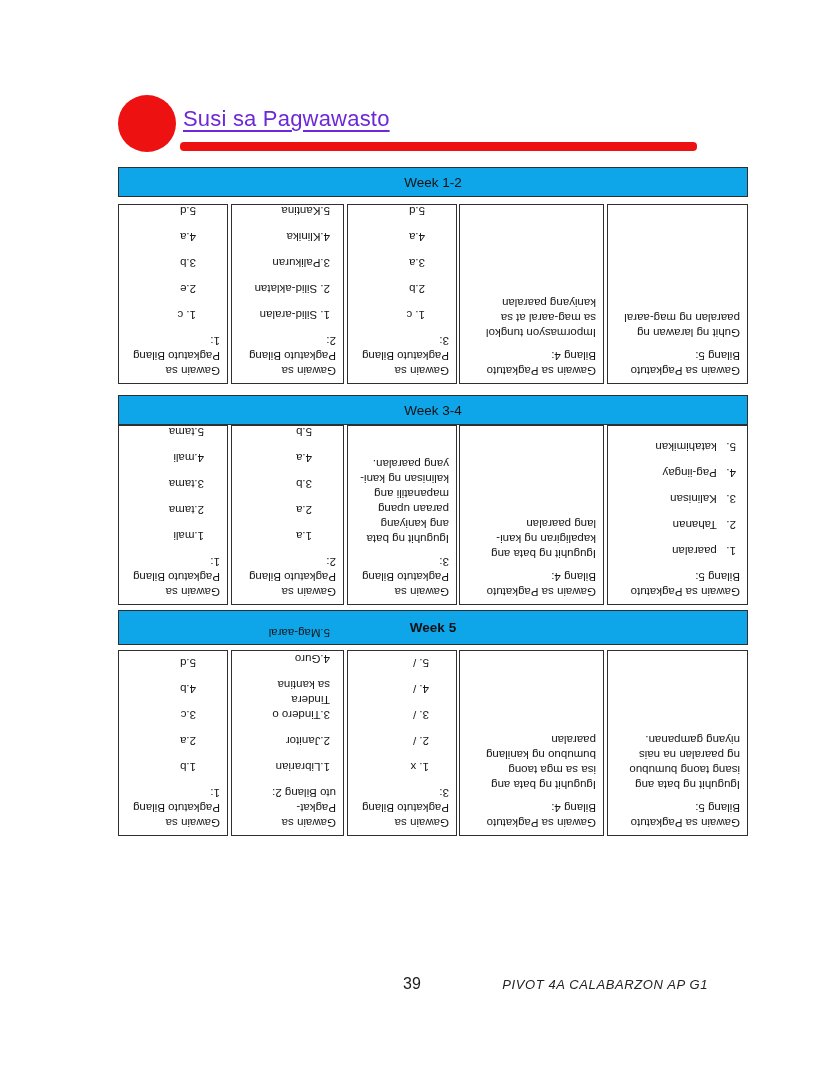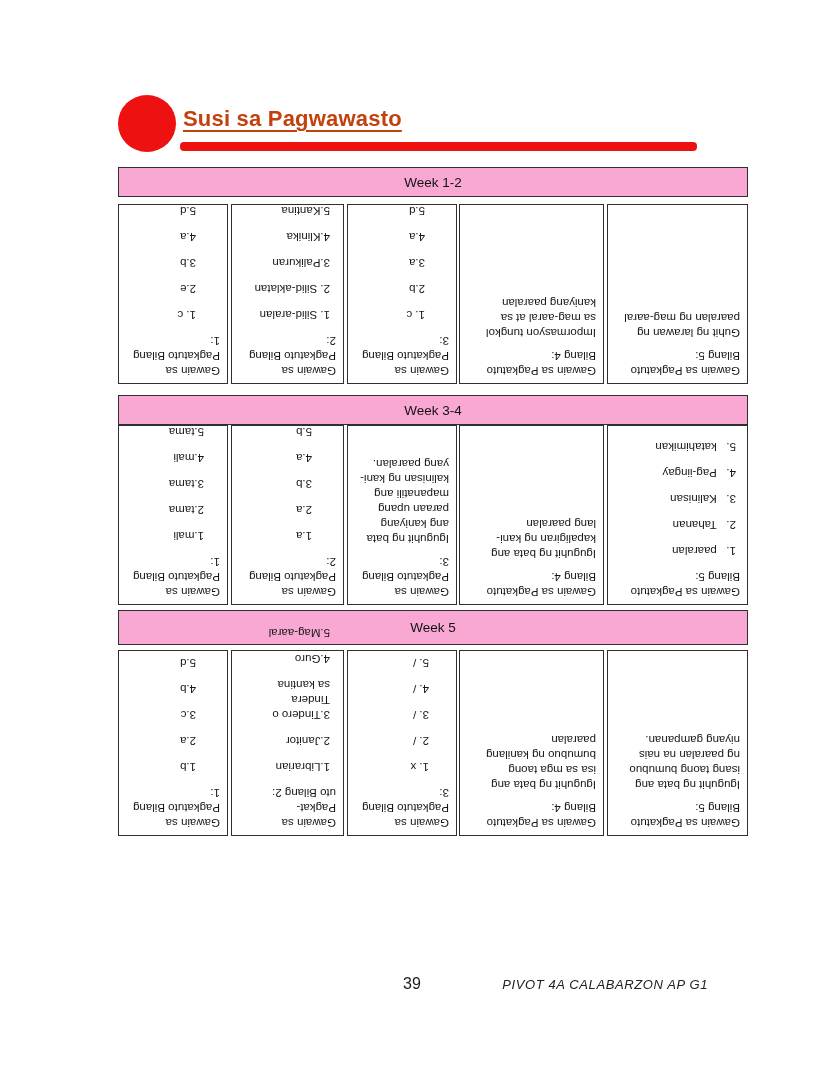--- a/index.html
+++ b/index.html
@@ -11,39 +11,39 @@
     color:#161616;
     overflow:hidden;
   }
   
   .red-circle{
     position:absolute;left:118px;top:95px;
     width:58px;height:57px;border-radius:50%;
   }
   .page-title{
     position:absolute;left:183px;top:106px;
-    font-size:22px;font-weight:700;letter-spacing:.2px;color:#c2410c;
+    font-size:22px;font-weight:400;letter-spacing:.2px;color:#6d28d9;
     text-decoration:underline;
     text-underline-offset:4px;
     text-decoration-thickness:1.5px;
   }
   .red-bar{
     position:absolute;left:180px;top:142px;
     width:517px;height:9px;border-radius:4px;
   }
   
   .main{position:absolute;left:118px;top:167px;width:630px;}
   .week-band{
     height:28px;border:1px solid #2f2f2f;
     display:flex;align-items:center;justify-content:center;
-    font-size:13.5px;color:#111;background:#f9a8d4;
+    font-size:13.5px;color:#111;background:#0ea5e9;
   }
   .band-1{margin-bottom:7px;}
   .band-2{}
-  .band-3{height:33px;margin-bottom:5px;}
+  .band-3{height:33px;margin-bottom:5px;font-weight:bold;}
   .row{display:flex;justify-content:space-between;}
   .row-1{height:180px;margin-bottom:11px;}
   .row-2{height:180px;margin-bottom:5px;}
   .row-3{height:186px;}
   .box{
     position:relative;border:1px solid #2f2f2f;background:#fff;
     box-sizing:border-box;
   }
   .c1{width:110px;}.c2{width:113px;}.c3{width:110px;}.c4{width:145px;}.c5{width:141px;}
   

